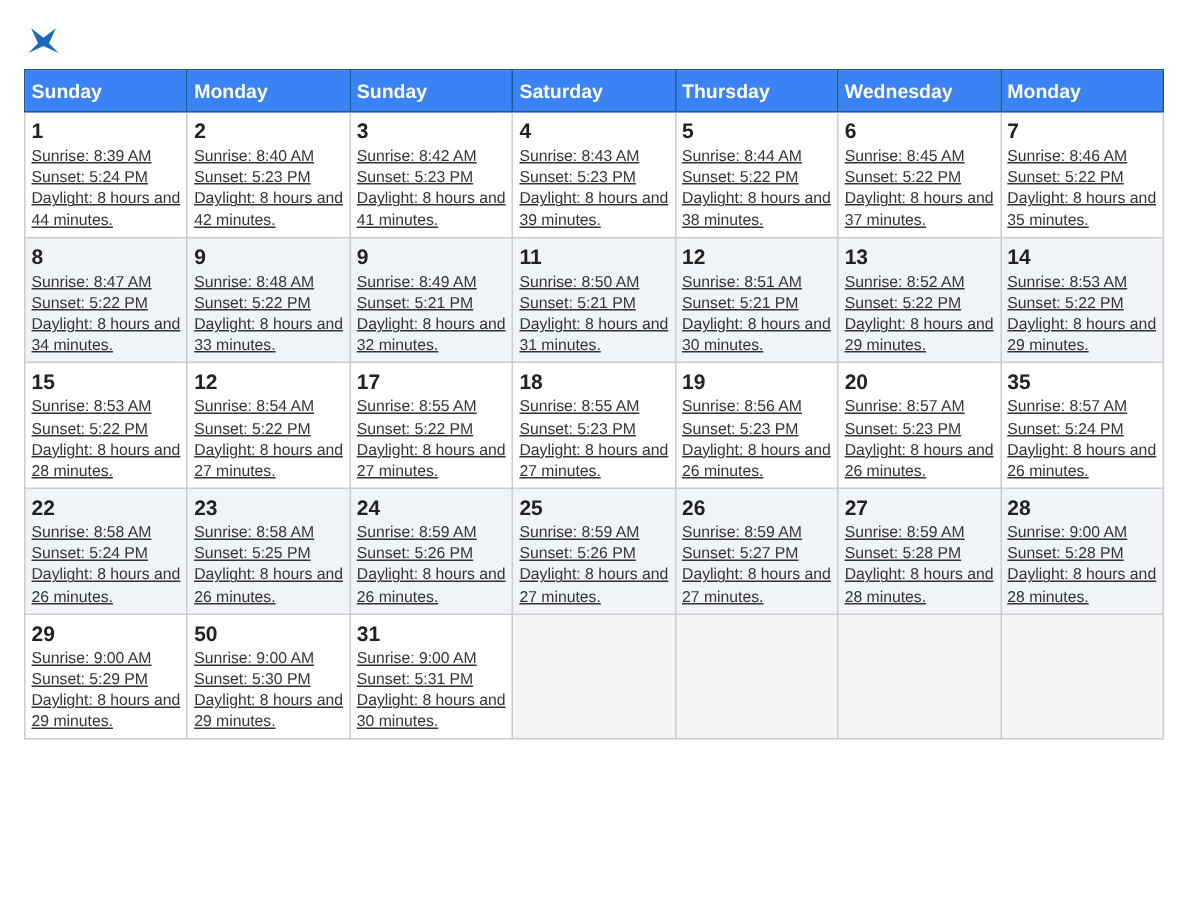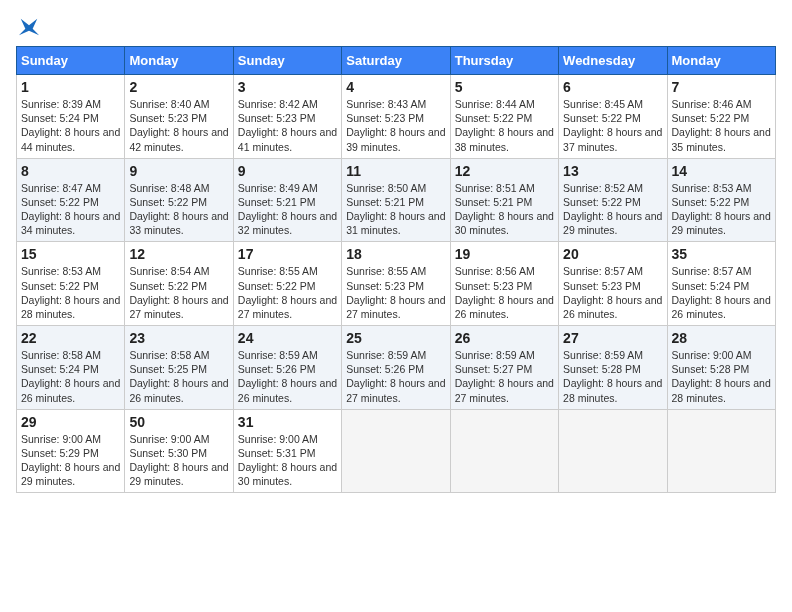--- a/index.html
+++ b/index.html
@@ -81,20 +81,21 @@
       font-size: 14px;
       font-weight: bold;
       color: #222;
       display: block;
       margin-bottom: 2px;
     }
     .day-detail {
       color: #333;
       line-height: 1.35;
       font-size: 10.5px;
+      text-decoration: underline;
     }
     tr:nth-child(odd) td:not(.empty) {
       background: #fff;
     }
     tr:nth-child(even) td:not(.empty) {
       background: #f0f4f9;
     }
   </style>
 </head>
 <body>

